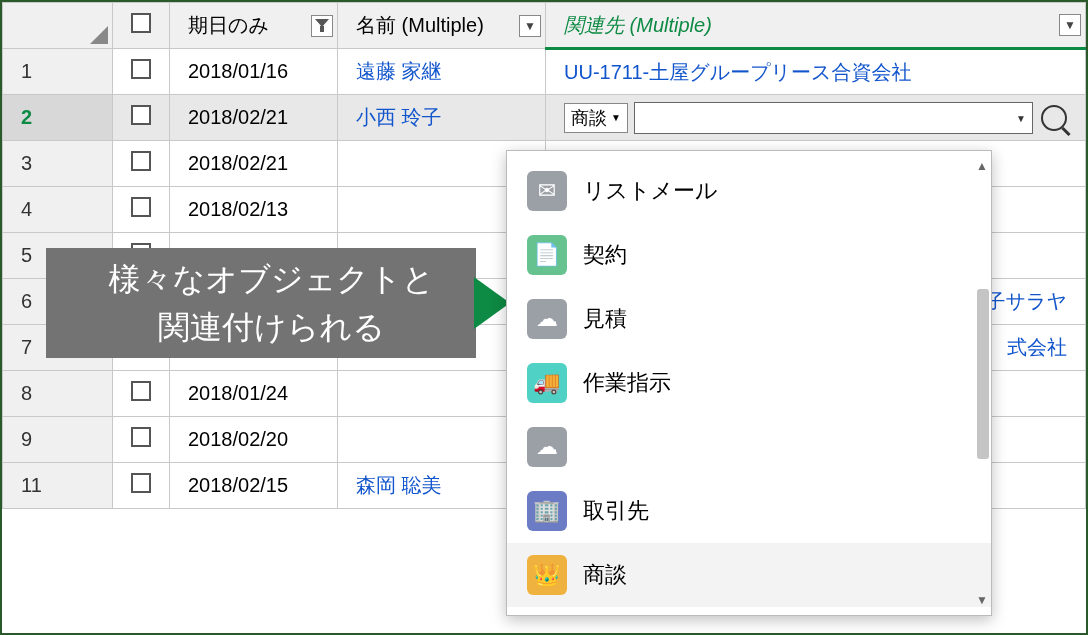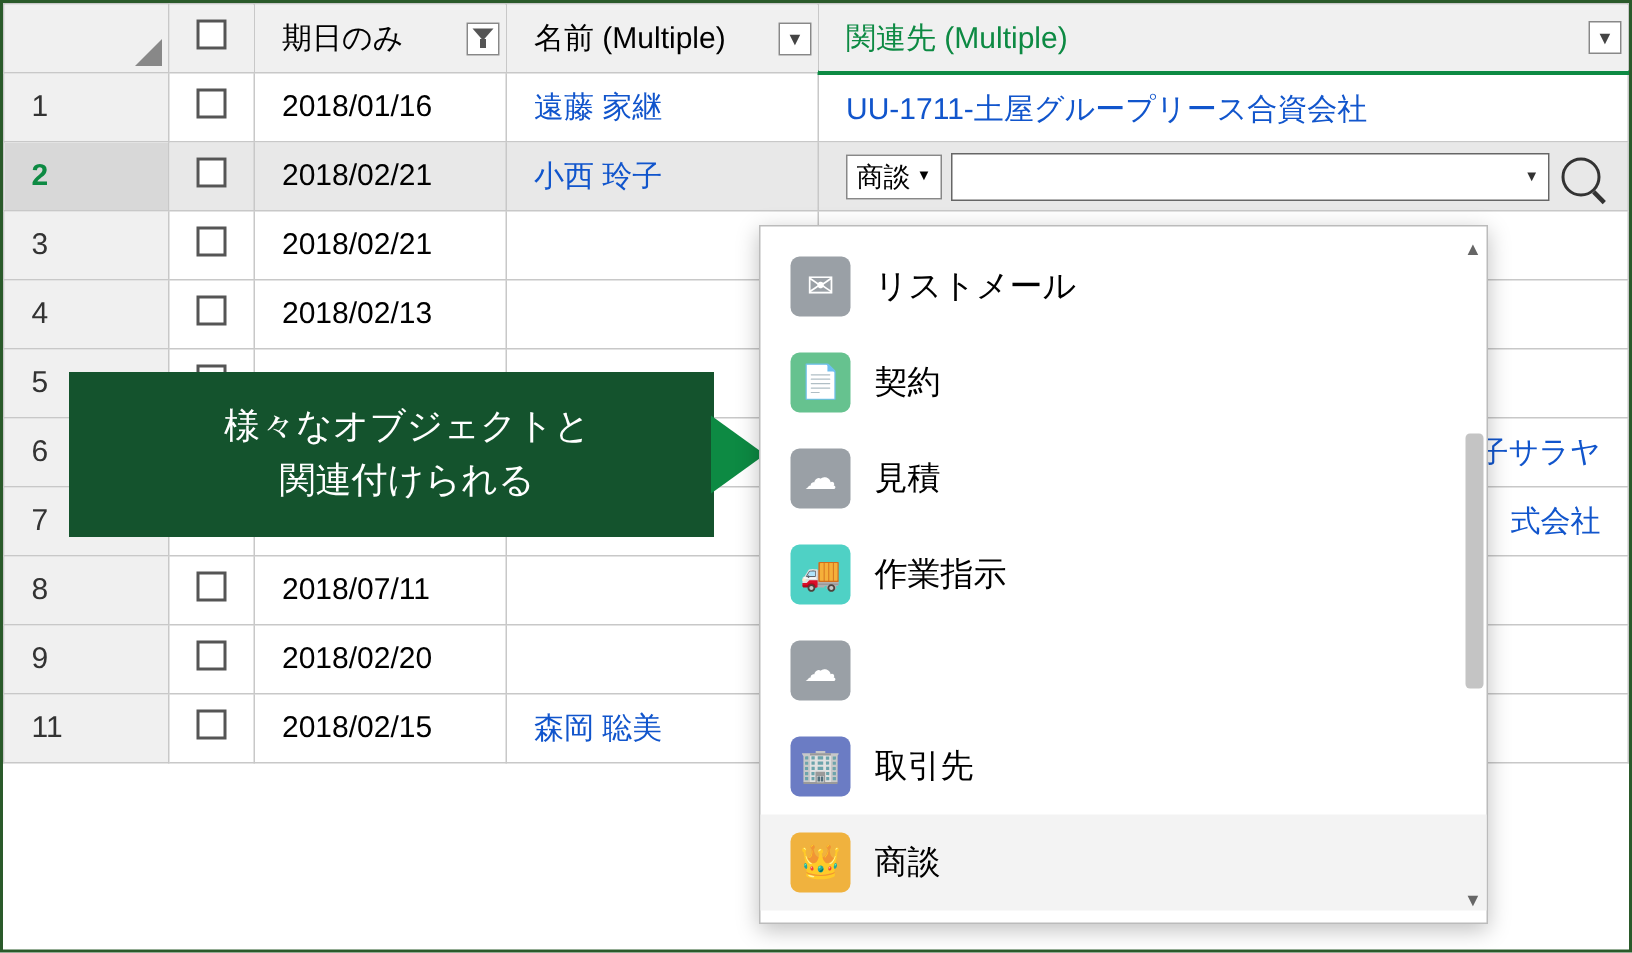--- a/index.html
+++ b/index.html
@@ -71,20 +71,21 @@
     color:#444;
   }
 
   .link { color:#1155cc;margin-top:36px; }
 
   .rel-hdr {
     color:#0d8a43;
     font-weight:bold;
     text-align:center;
     border-bottom:3px solid #0d8a43 !important;
+    font-style:italic;
   }
 
   .row-active td { background:#e8e8e8; }
   .row-active .col-index { background:#d8d8d8; }
 
   
   .editing-wrap {
     display:flex;
     gap:6px;
     align-items:center;
@@ -172,27 +173,27 @@
     background:#c4c4c4;
     border-radius:3px;
   }
 
   
   .callout {
     position:absolute;
     left:44px; top:246px;
     width:430px;
     height:110px;
-    background:#14532d;
+    background:#737373;
     color:#fff;
     display:flex;
     align-items:center;
     justify-content:center;
     text-align:center;
-    font-size:24px;
+    font-size:32px;
     line-height:1.5;
     z-index:50;
     padding-left:21px;
   }
   .callout::after {
     content:"";
     position:absolute;
     right:-34px;
     top:50%;
     transform:translateY(-50%);
@@ -315,21 +316,21 @@
       <tr>
         <td class="col-index"><span class="rownum">7</span></td>
         <td class="col-check"><span class="chk"></span></td>
         <td class="col-date"></td>
         <td class="col-name"><span class="link">安部 来枝子</span></td>
         <td class="col-rel" style="text-align: right;"><span class="link">式会社</span></td>
       </tr>
       <tr>
         <td class="col-index"><span class="rownum">8</span></td>
         <td class="col-check"><span class="chk"></span></td>
-        <td class="col-date">2018/07/11</td>
+        <td class="col-date">2018/01/24</td>
         <td class="col-name"></td>
         <td class="col-rel"></td>
       </tr>
       <tr>
         <td class="col-index"><span class="rownum">9</span></td>
         <td class="col-check"><span class="chk"></span></td>
         <td class="col-date">2018/02/20</td>
         <td class="col-name"></td>
         <td class="col-rel"></td>
       </tr>

